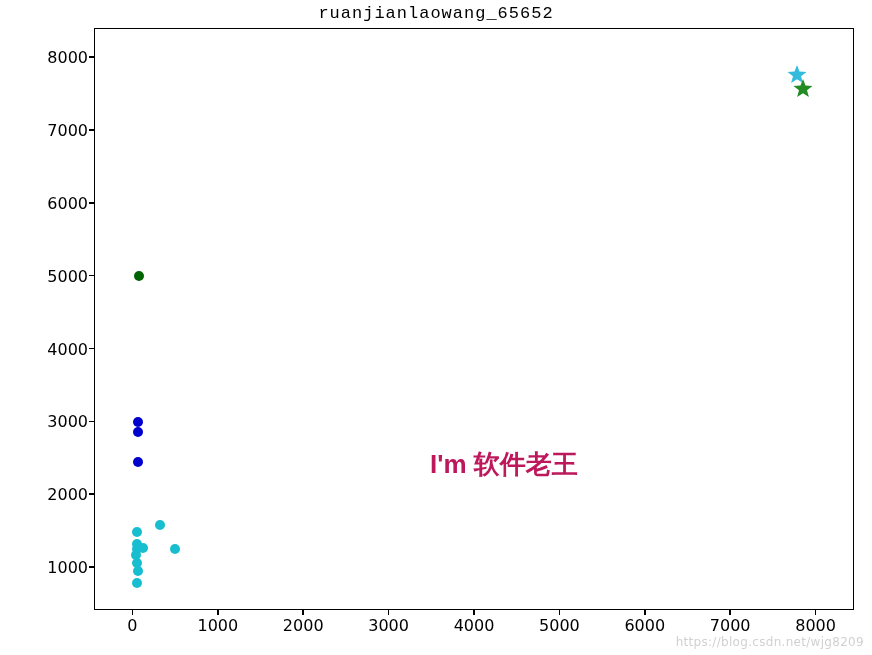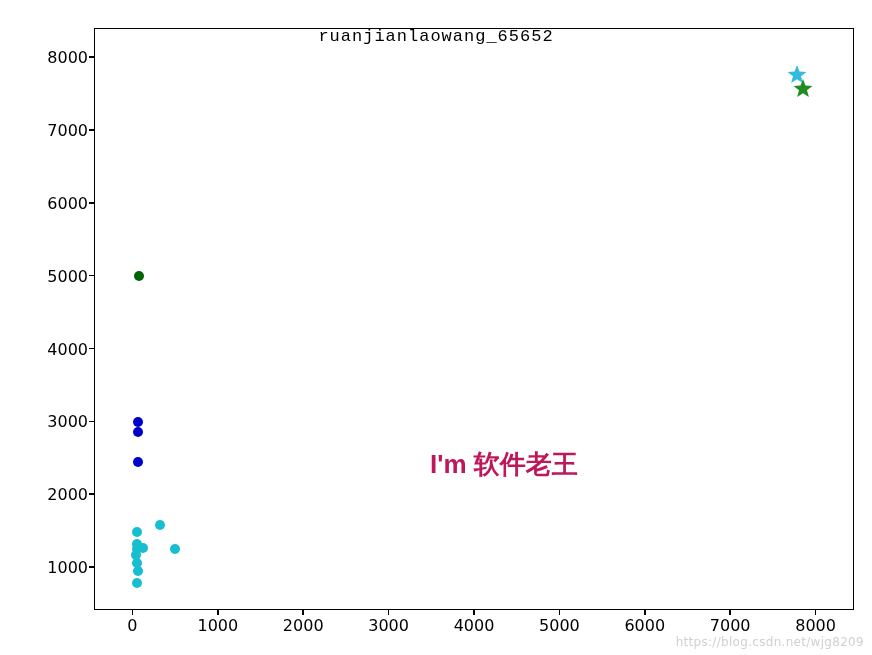--- a/index.html
+++ b/index.html
@@ -21,21 +21,20 @@
     .title {
       position: absolute;
       top: 4px;
       left: 0;
       width: 100%;
       text-align: center;
       font-size: 17px;
       font-family: "Courier New", monospace;
       letter-spacing: 1px;
       color: #000;
-      margin-top: 23px;
     }
     .plot-area {
       position: absolute;
       left: 94px;
       top: 28px;
       width: 760px;
       height: 582px;
       border: 1.5px solid #000;
     }
     .annotation {

